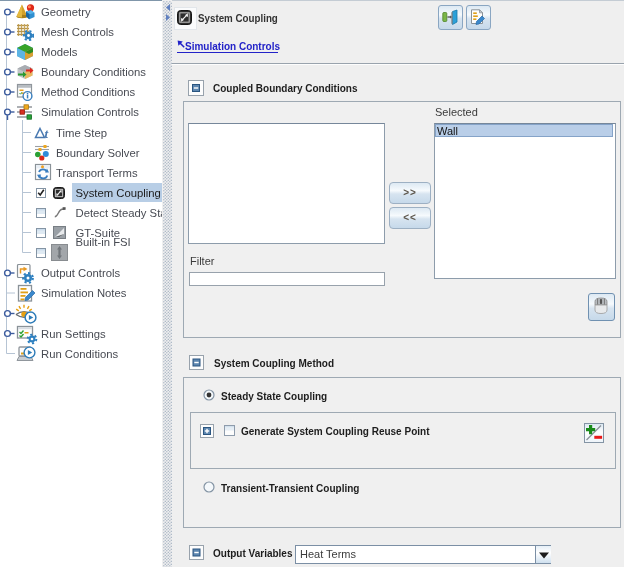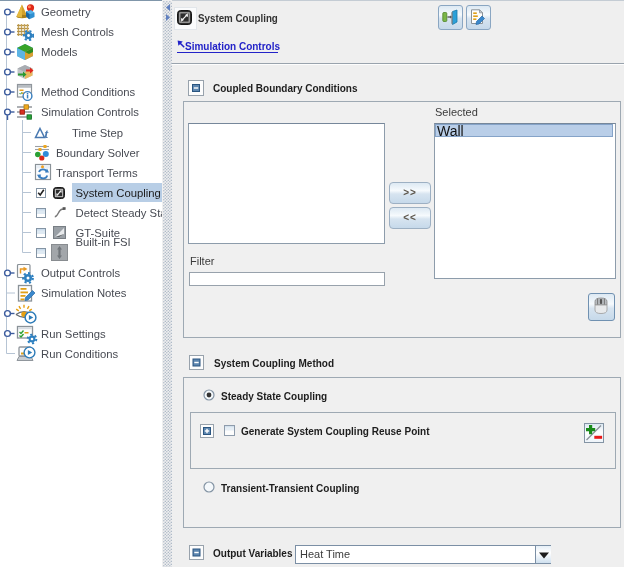--- a/index.html
+++ b/index.html
@@ -217,27 +217,28 @@
     <svg class="ab" style="left:16px;top:343px" width="21" height="20" viewBox="0 0 21 20" xmlns="http://www.w3.org/2000/svg">
       <rect x="3" y="3" width="12" height="9" rx="1" fill="#fdfdfd" stroke="#90969c" stroke-width="1.3"></rect>
       <path d="M1 16.5 L17 16.5 L15 12.5 L3 12.5 Z" fill="#c8cdd2" stroke="#90969c" stroke-width="1"></path>
       <rect x="5" y="8.5" width="4" height="2" fill="#e0a018"></rect>
       <circle cx="13.5" cy="8.5" r="5.4" fill="#fff" stroke="#2e7cb8" stroke-width="1.4"></circle>
       <path d="M11.9 5.9 L16.2 8.5 L11.9 11.1 Z" fill="#2e7cb8"></path>
     </svg>
     <span class="t treetxt" style="left:41px;top:11px">Geometry</span>
     <span class="t treetxt" style="left:41px;top:31px">Mesh Controls</span>
     <span class="t treetxt" style="left:41px;top:51px">Models</span>
+    <span class="t treetxt" style="left:41px;top:71px">Boundary Conditions</span>
     <span class="t treetxt" style="left:41px;top:91px">Method Conditions</span>
     <span class="t treetxt" style="left:41px;top:111px">Simulation Controls</span>
     <span class="t treetxt" style="left:41px;top:272px">Output Controls</span>
     <span class="t treetxt" style="left:41px;top:292px">Simulation Notes</span>
     <span class="t treetxt" style="left:41px;top:332.5px">Run Settings</span>
     <span class="t treetxt" style="left:41px;top:352.5px">Run Conditions</span>
-    <span class="t treetxt" style="left:72px;top:131.5px">Time Step</span>
+    <span class="t treetxt" style="left:56px;top:131.5px">Time Step</span>
     <span class="t treetxt" style="left:56px;top:151.5px">Boundary Solver</span>
     <span class="t treetxt" style="left:56px;top:171.5px">Transport Terms</span>
     <span class="t treetxt" style="left:75.5px;top:191.5px;color:#1c1c1c">System Coupling</span>
     <span class="t treetxt" style="left:75.5px;top:211.5px;color:#484b53">Detect Steady State</span>
     <span class="t treetxt" style="left:75.5px;top:231.5px;color:#484b53">GT-Suite</span>
     <span class="t treetxt" style="left:75.5px;top:241px;color:#484b53">Built-in FSI</span>
   </div>
 <svg class="ab" style="left:163px;top:1px" width="9" height="566" xmlns="http://www.w3.org/2000/svg">
     <defs>
       <pattern id="dt" width="3" height="3" patternUnits="userSpaceOnUse">
@@ -291,21 +292,21 @@
       <rect x="0.5" y="0.5" width="15" height="15" fill="#fdfdfd" stroke="#98a2ac"></rect>
       <rect x="4.5" y="4.5" width="7" height="7" fill="#5e87b0" stroke="#2a5580" stroke-width="1"></rect>
       <rect x="5.8" y="7.3" width="4.4" height="1.4" fill="#fff"></rect>
     </svg>
     <span class="t btitle" style="left:41px;top:87px">Coupled Boundary Conditions</span>
     <div class="panel" style="left:11px;top:100px;width:436px;height:235px"></div>
     <div class="lb" style="left:16px;top:122px;width:195px;height:119px"></div>
     <div class="lb" style="left:262px;top:122px;width:180px;height:154px"></div>
     <span class="t lbl" style="left:263px;top:111px;font-size:11px">Selected</span>
     <div class="ab" style="left:263px;top:123px;width:178px;height:13px;background:#b9cee8;border:1px solid #85a3c8;box-sizing:border-box"></div>
-    <span class="t" style="left:265px;top:129.5px;font-size:14px;color:#111">Wall</span>
+    <span class="t" style="left:265px;top:129.5px;font-size:11px;color:#111">Wall</span>
     <div class="btn" style="left:217px;top:181px;width:40px;height:20px;line-height:19px;font-size:10px;letter-spacing:1px">&gt;&gt;</div>
     <div class="btn" style="left:217px;top:206px;width:40px;height:20px;line-height:19px;font-size:10px;letter-spacing:1px">&lt;&lt;</div>
     <span class="t lbl" style="left:18px;top:259.5px;font-size:11px">Filter</span>
     <div class="ab" style="left:17px;top:271px;width:194px;height:12px;background:#fff;border:1px solid #98a2ac"></div>
     <div class="btn" style="left:416px;top:292px;width:25px;height:26px;border-radius:3px;border:1.5px solid #7091b1"></div>
     <svg class="ab" style="left:421px;top:296px" width="16" height="18" viewBox="0 0 16 18" xmlns="http://www.w3.org/2000/svg">
       <path d="M2 8 L2 4.5 Q2 1 8 1 Q14 1 14 4.5 L14 8 Z" fill="#b8bcc0" stroke="#888" stroke-width="0.8"></path>
       <path d="M2 8 L2 13 Q2 16.5 8 16.5 Q14 16.5 14 13 L14 8 Z" fill="#e8eaec" stroke="#999" stroke-width="0.8"></path>
       <rect x="6.9" y="2" width="2.2" height="5" rx="1" fill="#555"></rect>
       <line x1="4.6" y1="1.6" x2="4.6" y2="7.5" stroke="#777" stroke-width="1"></line>
@@ -350,13 +351,13 @@
       <rect x="0.5" y="0.5" width="14" height="14" fill="#fdfdfd" stroke="#98a2ac"></rect>
       <rect x="4.0" y="4.0" width="7" height="7" fill="#5e87b0" stroke="#2a5580" stroke-width="1"></rect>
       <rect x="5.3" y="6.8" width="4.4" height="1.4" fill="#fff"></rect>
     </svg>
     <span class="t btitle" style="left:41px;top:551.5px">Output Variables</span>
     <div class="ab" style="left:123px;top:544px;width:256px;height:19px;background:#fff;border:1px solid #7b8fa5;box-sizing:border-box"></div>
     <div class="ab" style="left:363px;top:545px;width:15px;height:17px;background:linear-gradient(#e6eff7,#fff 40%,#cfe0ef);border-left:1px solid #7b8fa5"></div>
     <svg class="ab" style="left:366px;top:550px" width="12" height="9" xmlns="http://www.w3.org/2000/svg">
       <path d="M1 1.5 L11 1.5 L6 7.5 Z" fill="#1d1d1d"></path>
     </svg>
-    <span class="t" style="left:128px;top:553px;font-size:11px;color:#3c3c3c">Heat Time</span>
+    <span class="t" style="left:128px;top:553px;font-size:11px;color:#3c3c3c">Heat Terms</span>
   </div>
 </body></html>

